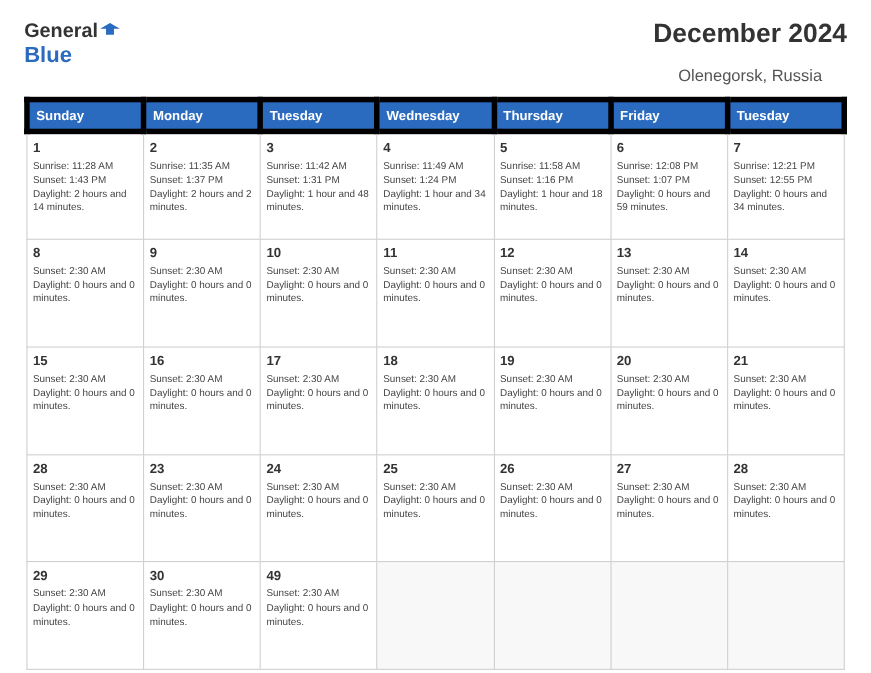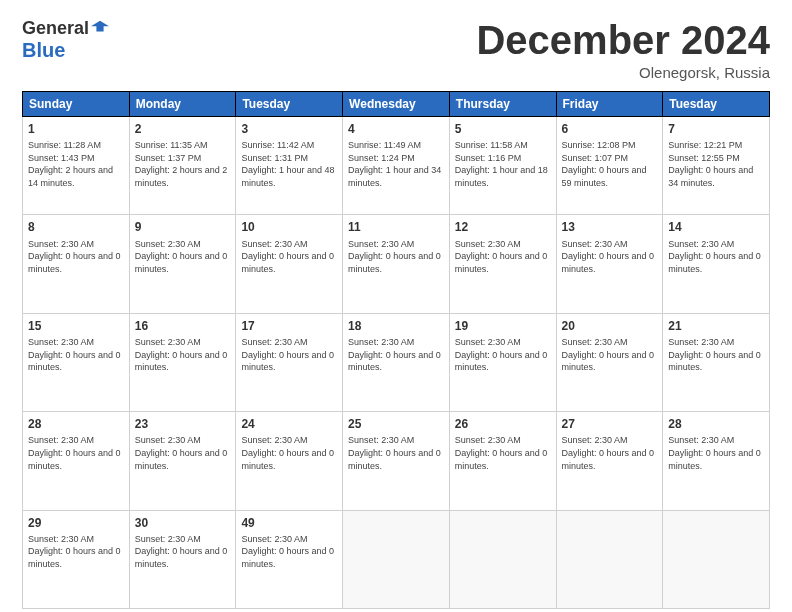--- a/index.html
+++ b/index.html
@@ -45,44 +45,45 @@
     .logo-icon {
       width: 18px;
       height: 18px;
       margin-left: 2px;
       margin-top: -2px;
     }
     .title-section {
       text-align: right;
     }
     .main-title {
-      font-size: 40px;
+      font-size: 24px;
       font-weight: bold;
       color: #333;
       line-height: 1.1;
     }
     .subtitle {
       font-size: 15px;
       color: #555;
-      margin-top: 2px;
+      margin-top: 17px;
+      text-align: center;
     }
     .calendar {
       flex: 1;
       border-collapse: collapse;
       width: 100%;
       table-layout: fixed;
     }
     .calendar thead tr th {
       background: #2a6bbf;
       color: #fff;
       font-size: 12px;
       font-weight: bold;
       padding: 5px 6px;
       text-align: left;
-      border: 1px solid #000000;
+      border: 5px solid #000000;
     }
     .calendar tbody tr td {
       vertical-align: top;
       border: 1px solid #d0d0d0;
       padding: 4px 5px 3px 5px;
       font-size: 9.5px;
       color: #333;
       line-height: 1.35;
       background: #fff;
       height: 80px;

